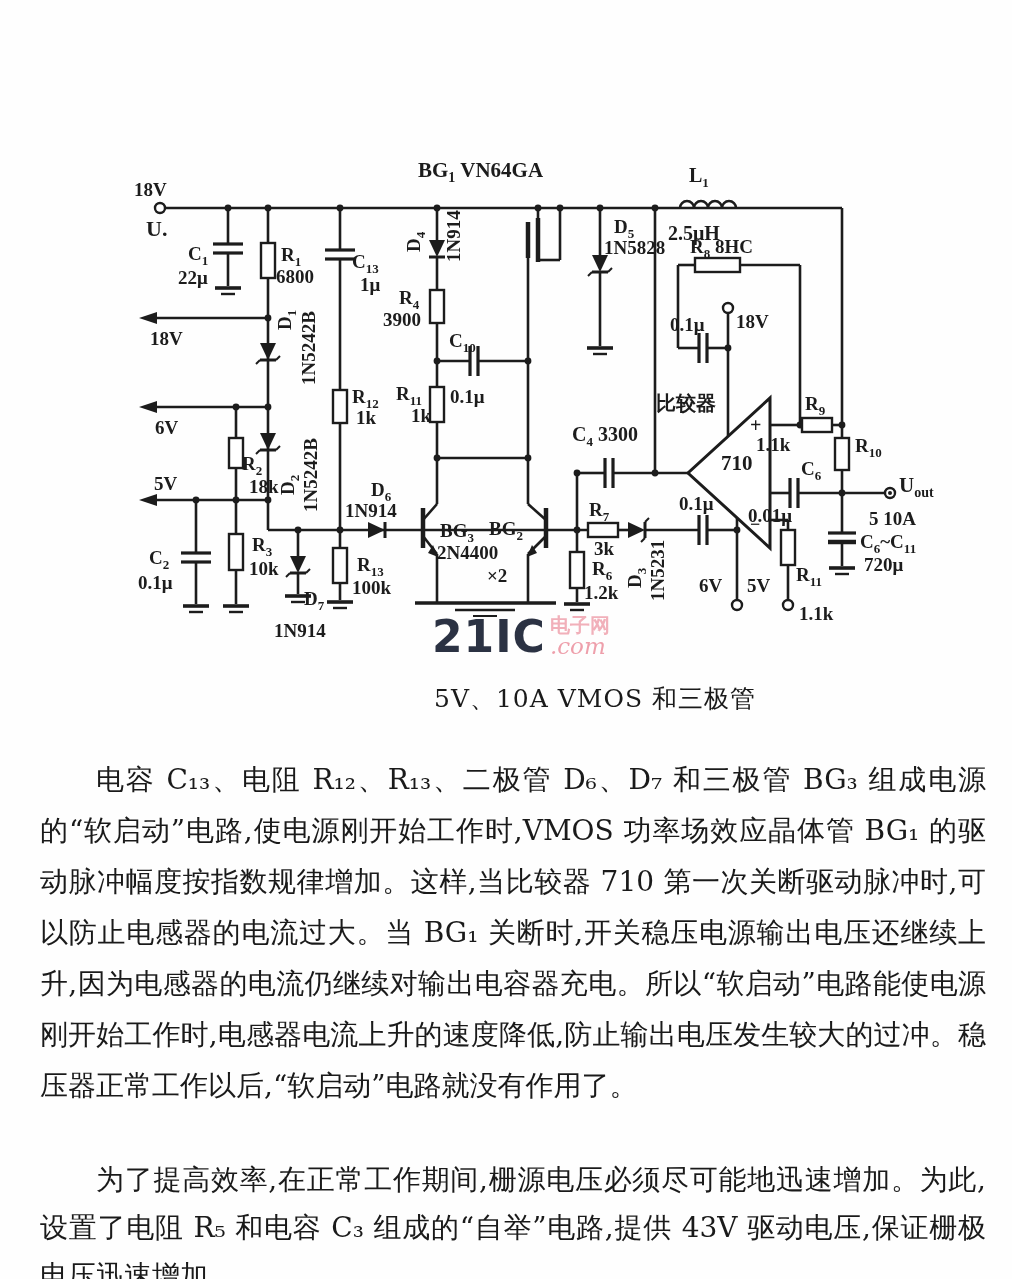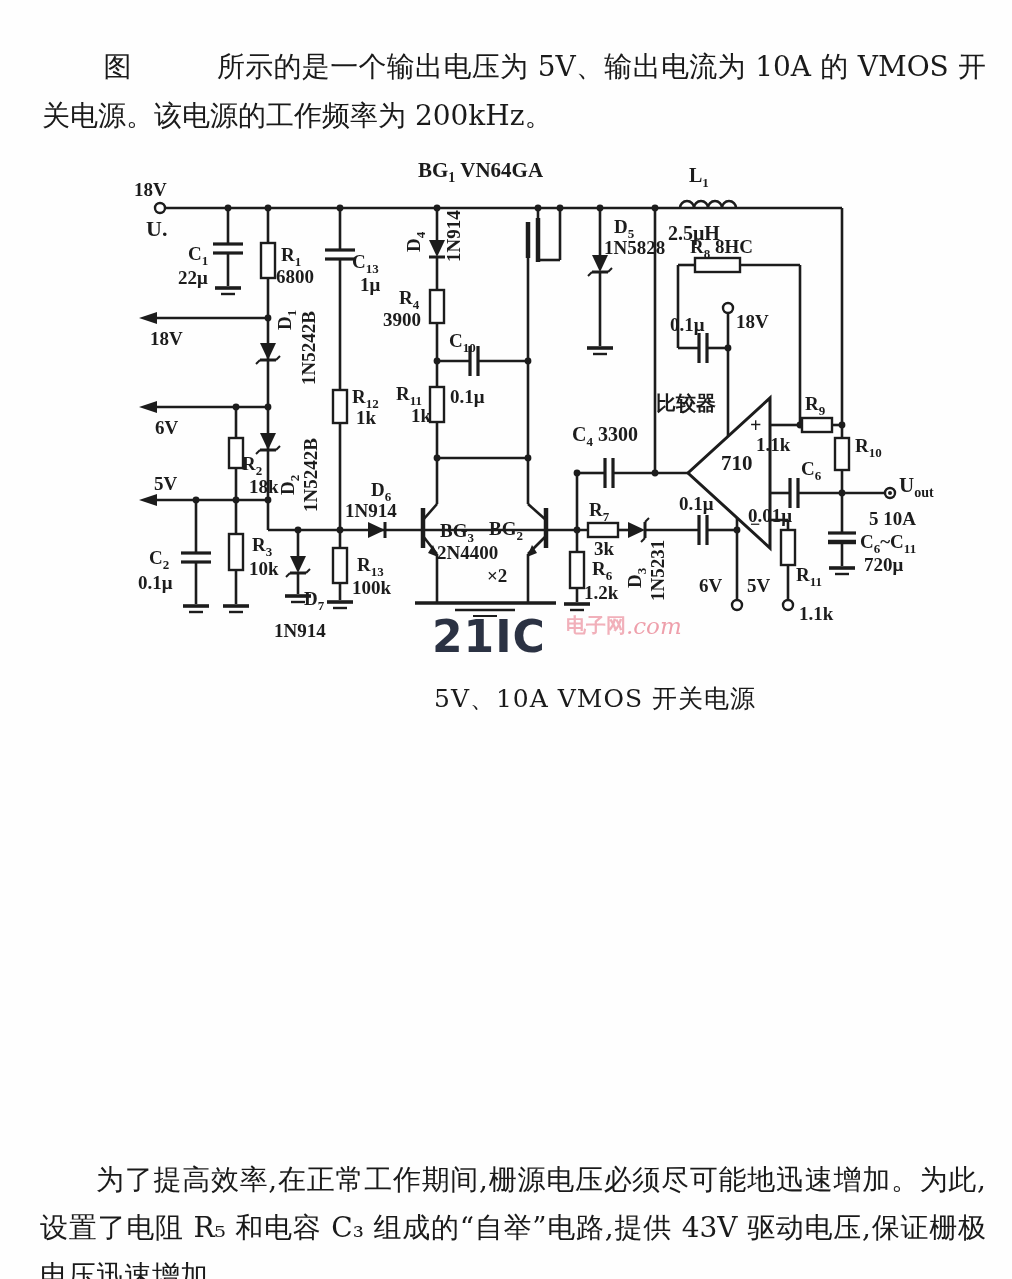--- a/index.html
+++ b/index.html
@@ -6,37 +6,36 @@
   .page{position:relative;width:1012px;height:1279px;background:#fefefe;overflow:hidden;
         font-family:"DejaVu Serif","DejaVu Sans",serif;color:#1a1a1a;margin:0 auto;}
   .intro{position:absolute;top:14px;left:42px;width:944px;font-size:28px;line-height:49px;
          text-align:justify;text-indent:2.2em;font-weight:500;}
   .figure{position:absolute;top:148px;left:0;width:984px;height:530px;}
   svg text{font-family:"Liberation Serif","DejaVu Serif",serif;font-weight:bold;fill:#1c1c1c;}
   .watermark{position:absolute;top:615px;left:432px;display:flex;align-items:flex-start;
              opacity:0.88;pointer-events:none;}
   .wm-brand{font-size:44px;line-height:44px;font-weight:bold;color:#0f172a;
             font-family:"DejaVu Sans",sans-serif;letter-spacing:1px;}
-  .wm-right{display:flex;flex-direction:row;margin-left:20px;}
+  .wm-right{display:flex;flex-direction:column;margin-left:4px;}
   .wm-cn{font-size:20px;font-weight:bold;color:#f0a6b1;line-height:20px;}
   .wm-com{font-size:23px;font-style:italic;font-weight:normal;color:#ec93a0;line-height:22px;
           font-family:"DejaVu Serif",serif;}
   .caption{position:absolute;top:682px;left:405px;width:380px;font-size:25px;font-weight:500;
            text-align:center;letter-spacing:1px;}
   .body-text{position:absolute;left:40px;width:946px;font-size:28px;text-align:justify;
              text-indent:2em;font-weight:500;}
   .p1{top:726px;line-height:51px;}
   .p2{top:1128px;line-height:48px;}
 </style>
 </head>
 <body>
 
 <div class="page">
 
-  <p class="intro">图　　　所示的是一个输出电压为 5V、输出电流为 10A 的 VMOS 开关电源。该电源的工作频率为 200kHz。</p>
 
   <div class="figure">
     <svg id="schematic" width="1012" height="530" viewBox="0 148 1012 530" xmlns="http://www.w3.org/2000/svg">
         <circle cx="160" cy="208" r="5" fill="#fff" stroke="#1c1c1c" stroke-width="2.4"></circle>
         <line x1="165" y1="208" x2="842" y2="208" stroke="#1c1c1c" stroke-width="2.6"></line>
         <circle cx="228" cy="208" r="3.4" fill="#1c1c1c"></circle>
         <line x1="228" y1="208" x2="228" y2="244" stroke="#1c1c1c" stroke-width="2.6"></line>
         <line x1="213" y1="244" x2="243" y2="244" stroke="#1c1c1c" stroke-width="3.2"></line>
         <line x1="213" y1="253" x2="243" y2="253" stroke="#1c1c1c" stroke-width="3.2"></line>
         <line x1="228" y1="253" x2="228" y2="286" stroke="#1c1c1c" stroke-width="2.6"></line>
@@ -314,17 +313,18 @@
   </div>
 
   <div class="watermark">
     <span class="wm-brand">21IC</span>
     <span class="wm-right">
       <span class="wm-cn">电子网</span>
       <span class="wm-com">.com</span>
     </span>
   </div>
 
-  <div class="caption">5V、10A VMOS 开关电源</div>
-
+  <div class="caption">5V、10A VMOS 和三极管</div>
+
+  <p class="body-text p1">电容 C₁₃、电阻 R₁₂、R₁₃、二极管 D₆、D₇ 和三极管 BG₃ 组成电源的“软启动”电路,使电源刚开始工作时,VMOS 功率场效应晶体管 BG₁ 的驱动脉冲幅度按指数规律增加。这样,当比较器 710 第一次关断驱动脉冲时,可以防止电感器的电流过大。当 BG₁ 关断时,开关稳压电源输出电压还继续上升,因为电感器的电流仍继续对输出电容器充电。所以“软启动”电路能使电源刚开始工作时,电感器电流上升的速度降低,防止输出电压发生较大的过冲。稳压器正常工作以后,“软启动”电路就没有作用了。</p>
   <p class="body-text p2">为了提高效率,在正常工作期间,栅源电压必须尽可能地迅速增加。为此,设置了电阻 R₅ 和电容 C₃ 组成的“自举”电路,提供 43V 驱动电压,保证栅极电压迅速增加。</p>
 
 </div>
 
 </body></html>

